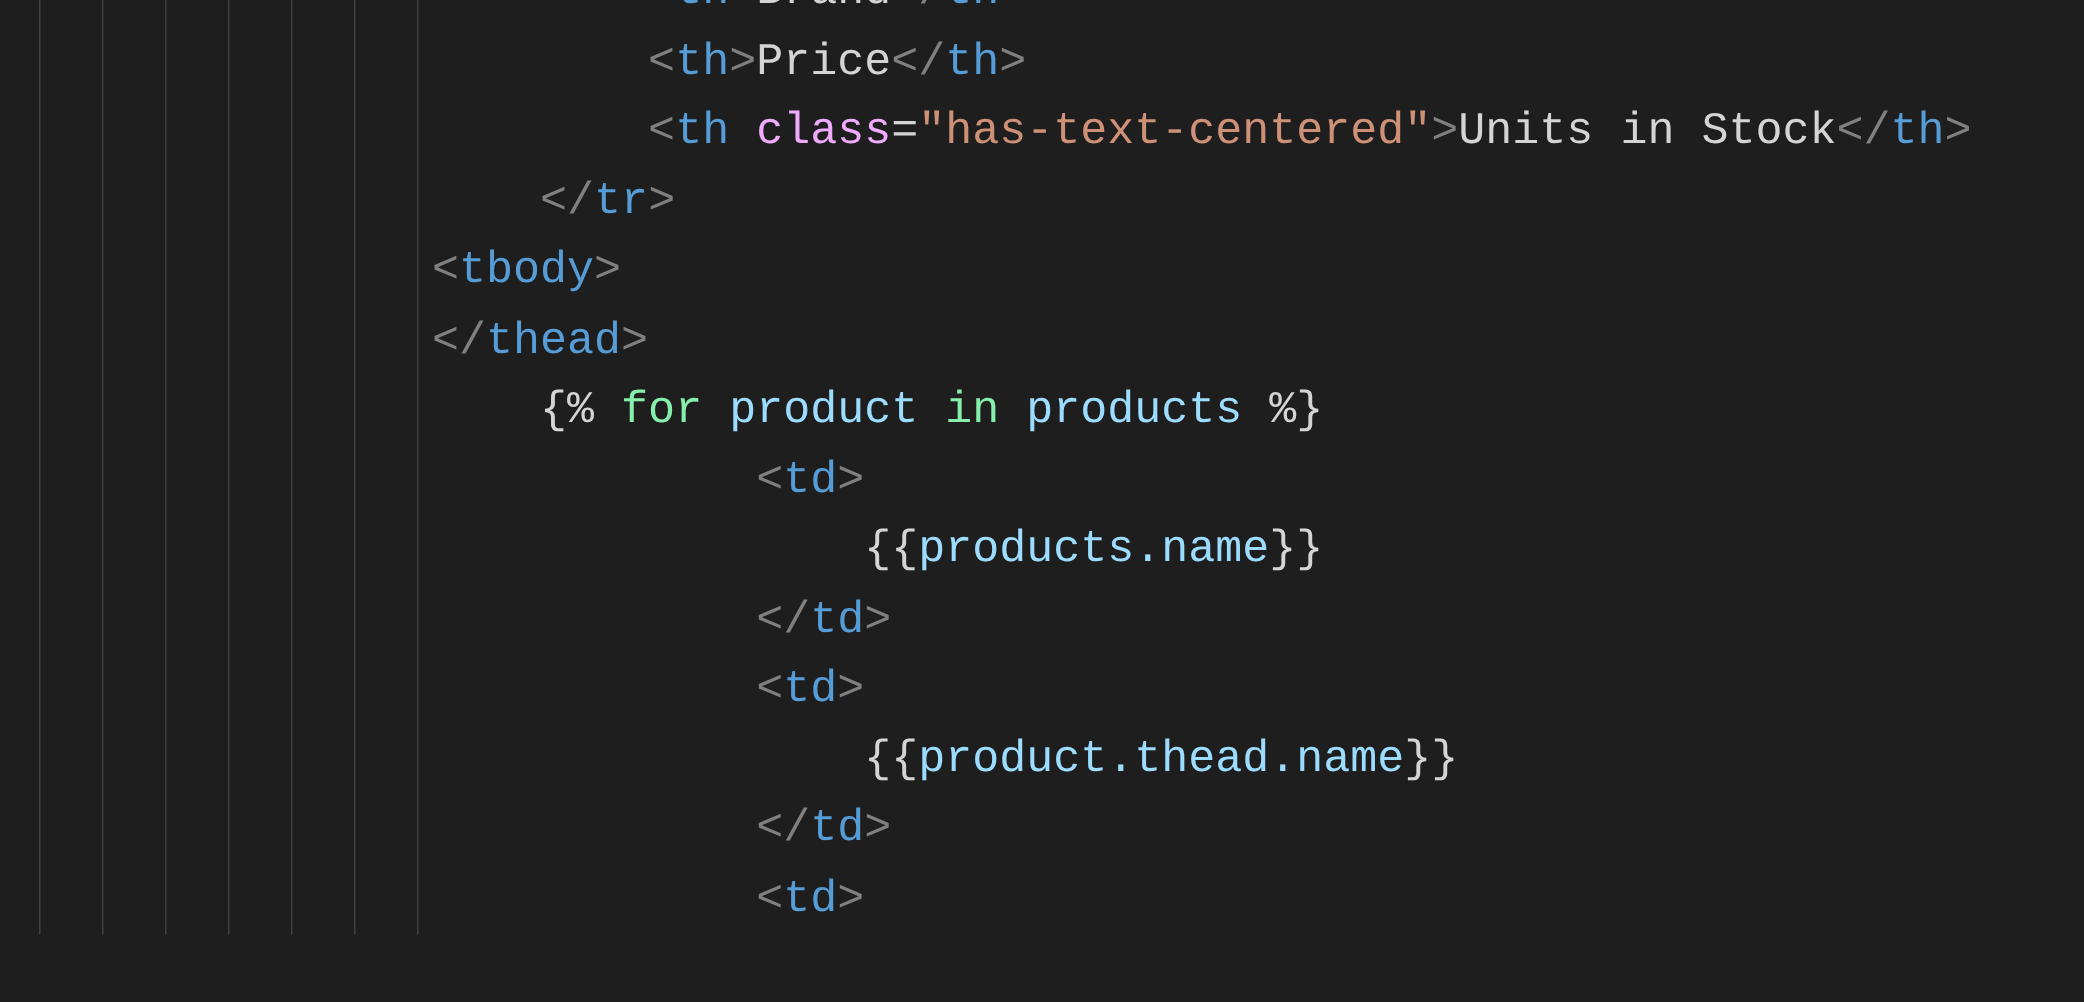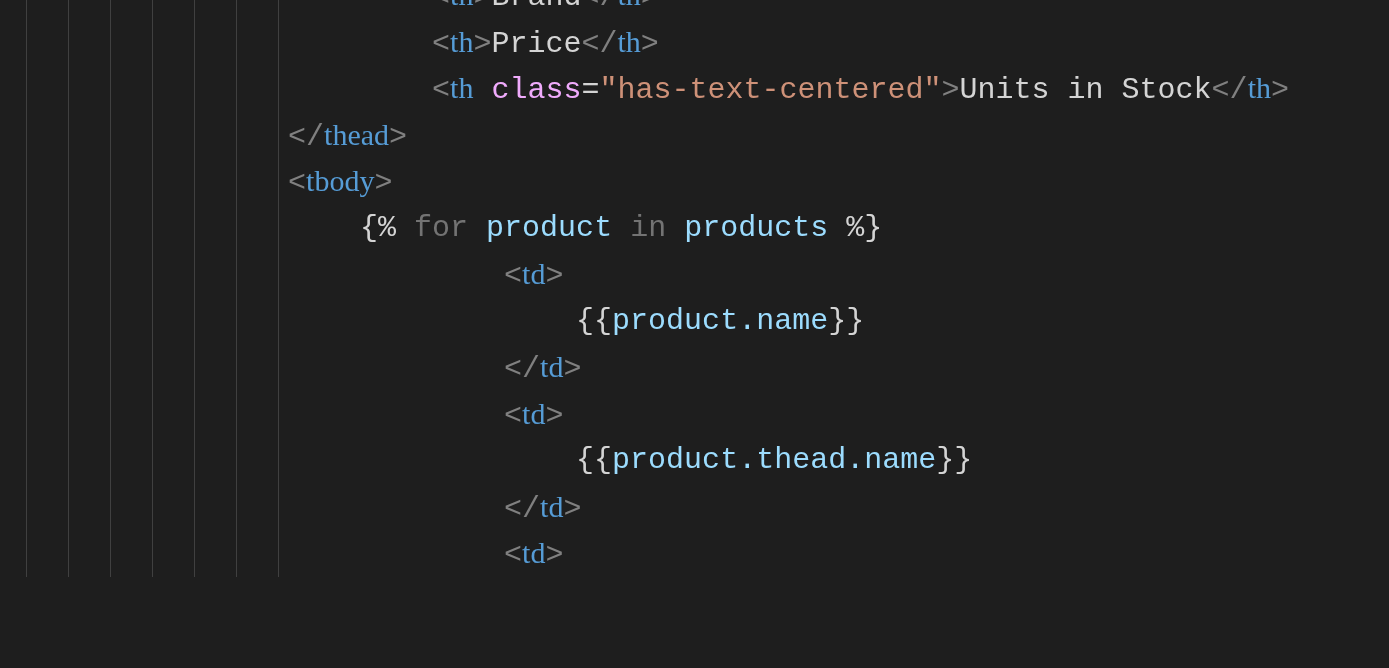--- a/index.html
+++ b/index.html
@@ -29,49 +29,50 @@
     top: 0;
     bottom: 0;
     width: 1px;
     background: #404040;
   }
   .line {
     white-space: pre;
     height: 46.5px;
   }
   .c-gray   { color: #808080; }
-  .c-tag    { color: #569cd6; font-family: Liberation Serif, serif; }
+  .c-tag    { color: #569cd6; }
   .c-attr   { color: #f0abfc; }
   .c-string { color: #ce9178; }
   .c-text   { color: #d4d4d4; text-align: right; }
   .c-delim  { color: #d4d4d4; }
-  .c-keyword{ color: #737373; }
+  .c-keyword{ color: #86efac; }
   .c-var    { color: #9cdcfe; margin-top: 16px; }
 </style>
 </head>
 <body>
 
 <div class="editor">
   <div class="guides" id="guides">
       <div class="guide" style="left: 26px;"></div>
       <div class="guide" style="left: 68px;"></div>
       <div class="guide" style="left: 110px;"></div>
       <div class="guide" style="left: 152px;"></div>
       <div class="guide" style="left: 194px;"></div>
       <div class="guide" style="left: 236px;"></div>
       <div class="guide" style="left: 278px;"></div>
     </div>
   <div id="code-lines">
       <div class="line" style="margin-top: -28px;"><span class="c-text">                        </span><span class="c-gray">&lt;</span><span class="c-tag">th</span><span class="c-gray">&gt;</span><span class="c-text">Brand</span><span class="c-gray">&lt;/</span><span class="c-tag">th</span><span class="c-gray">&gt;</span></div>
       <div class="line"><span class="c-text">                        </span><span class="c-gray">&lt;</span><span class="c-tag">th</span><span class="c-gray">&gt;</span><span class="c-text">Price</span><span class="c-gray">&lt;/</span><span class="c-tag">th</span><span class="c-gray">&gt;</span></div>
       <div class="line"><span class="c-text">                        </span><span class="c-gray">&lt;</span><span class="c-tag">th</span><span class="c-text"> </span><span class="c-attr">class</span><span class="c-text">=</span><span class="c-string">"has-text-centered"</span><span class="c-gray">&gt;</span><span class="c-text">Units in Stock</span><span class="c-gray">&lt;/</span><span class="c-tag">th</span><span class="c-gray">&gt;</span></div>
+      <div class="line"><span class="c-text">                    </span><span class="c-gray">&lt;/</span><span class="c-tag">tr</span><span class="c-gray">&gt;</span></div>
+      <div class="line"><span class="c-text">                </span><span class="c-gray">&lt;</span><span class="c-tag">tbody</span><span class="c-gray">&gt;</span></div>
       <div class="line"><span class="c-text">                </span><span class="c-gray">&lt;/</span><span class="c-tag">thead</span><span class="c-gray">&gt;</span></div>
-      <div class="line"><span class="c-text">                </span><span class="c-gray">&lt;</span><span class="c-tag">tbody</span><span class="c-gray">&gt;</span></div>
       <div class="line"><span class="c-text">                    </span><span class="c-delim">{% </span><span class="c-keyword">for</span><span class="c-text"> </span><span class="c-var">product</span><span class="c-text"> </span><span class="c-keyword">in</span><span class="c-text"> </span><span class="c-var">products</span><span class="c-delim"> %}</span></div>
       <div class="line"><span class="c-text">                            </span><span class="c-gray">&lt;</span><span class="c-tag">td</span><span class="c-gray">&gt;</span></div>
-      <div class="line"><span class="c-text">                                </span><span class="c-delim">{{</span><span class="c-var">product.name</span><span class="c-delim">}}</span></div>
+      <div class="line"><span class="c-text">                                </span><span class="c-delim">{{</span><span class="c-var">products.name</span><span class="c-delim">}}</span></div>
       <div class="line"><span class="c-text">                            </span><span class="c-gray">&lt;/</span><span class="c-tag">td</span><span class="c-gray">&gt;</span></div>
       <div class="line"><span class="c-text">                            </span><span class="c-gray">&lt;</span><span class="c-tag">td</span><span class="c-gray">&gt;</span></div>
       <div class="line"><span class="c-text">                                </span><span class="c-delim">{{</span><span class="c-var">product.thead.name</span><span class="c-delim">}}</span></div>
       <div class="line"><span class="c-text">                            </span><span class="c-gray">&lt;/</span><span class="c-tag">td</span><span class="c-gray">&gt;</span></div>
       <div class="line"><span class="c-text">                            </span><span class="c-gray">&lt;</span><span class="c-tag">td</span><span class="c-gray">&gt;</span></div>
     </div>
 </div>
 
 </body></html>

